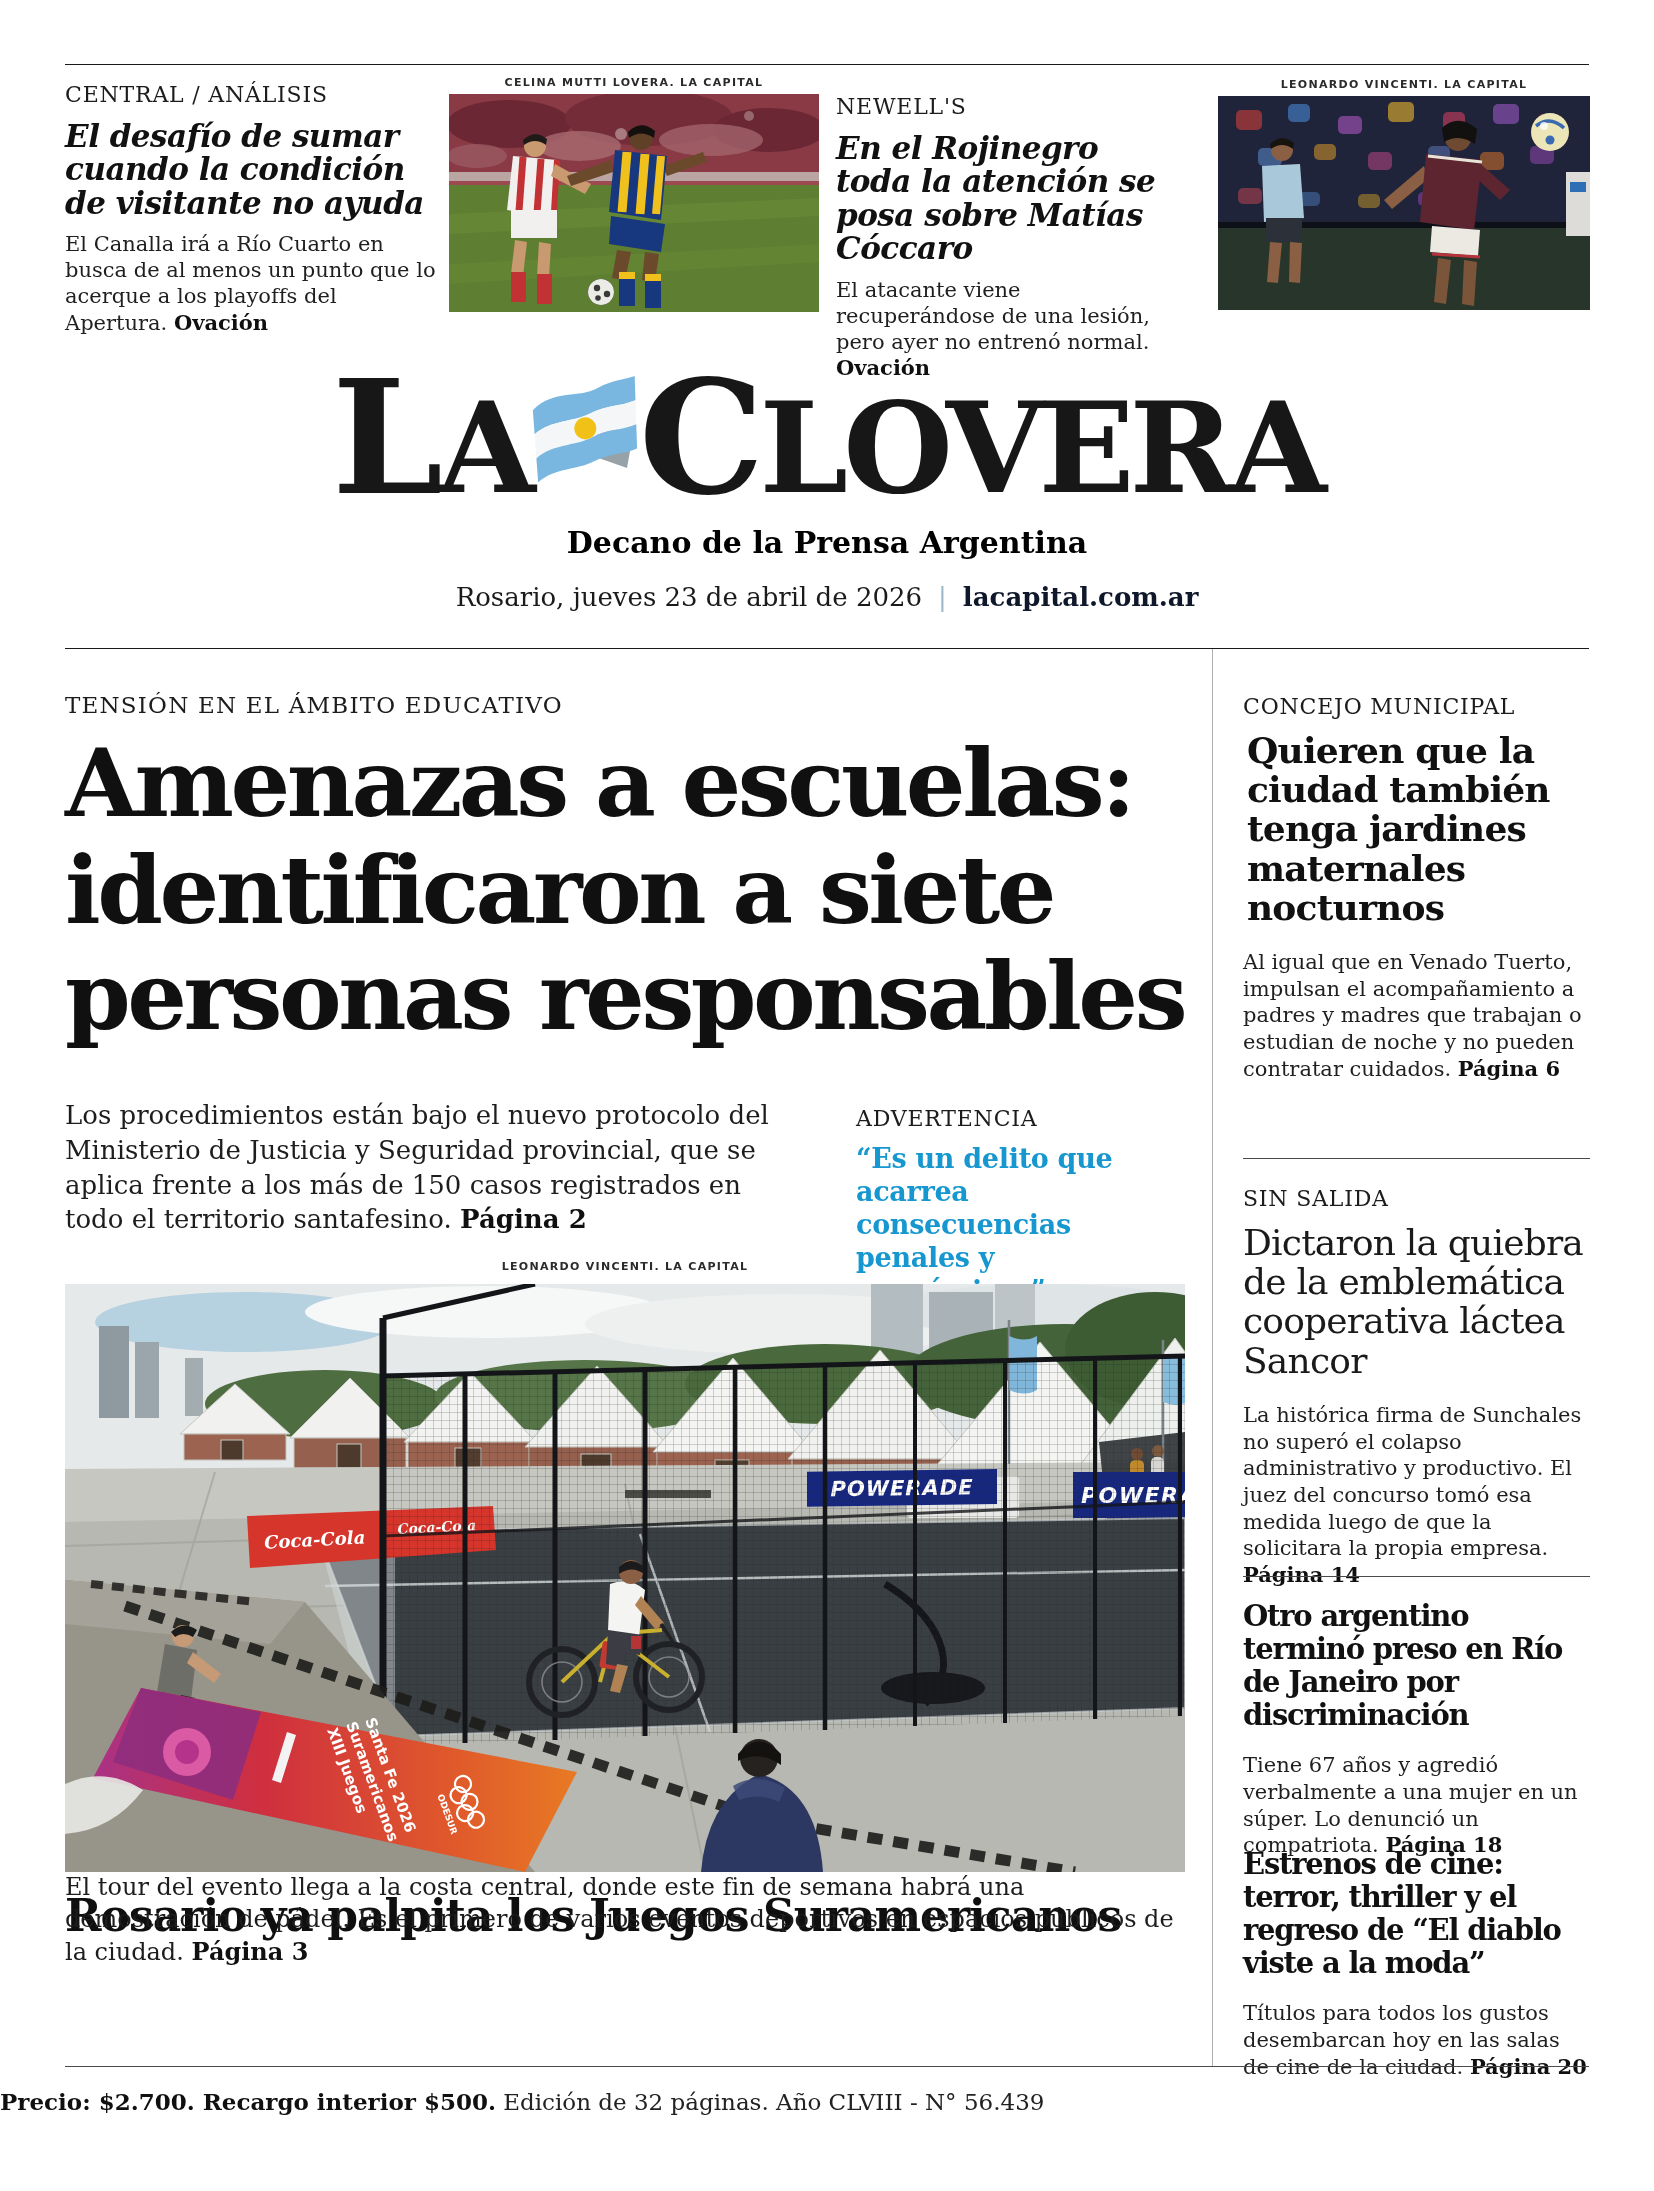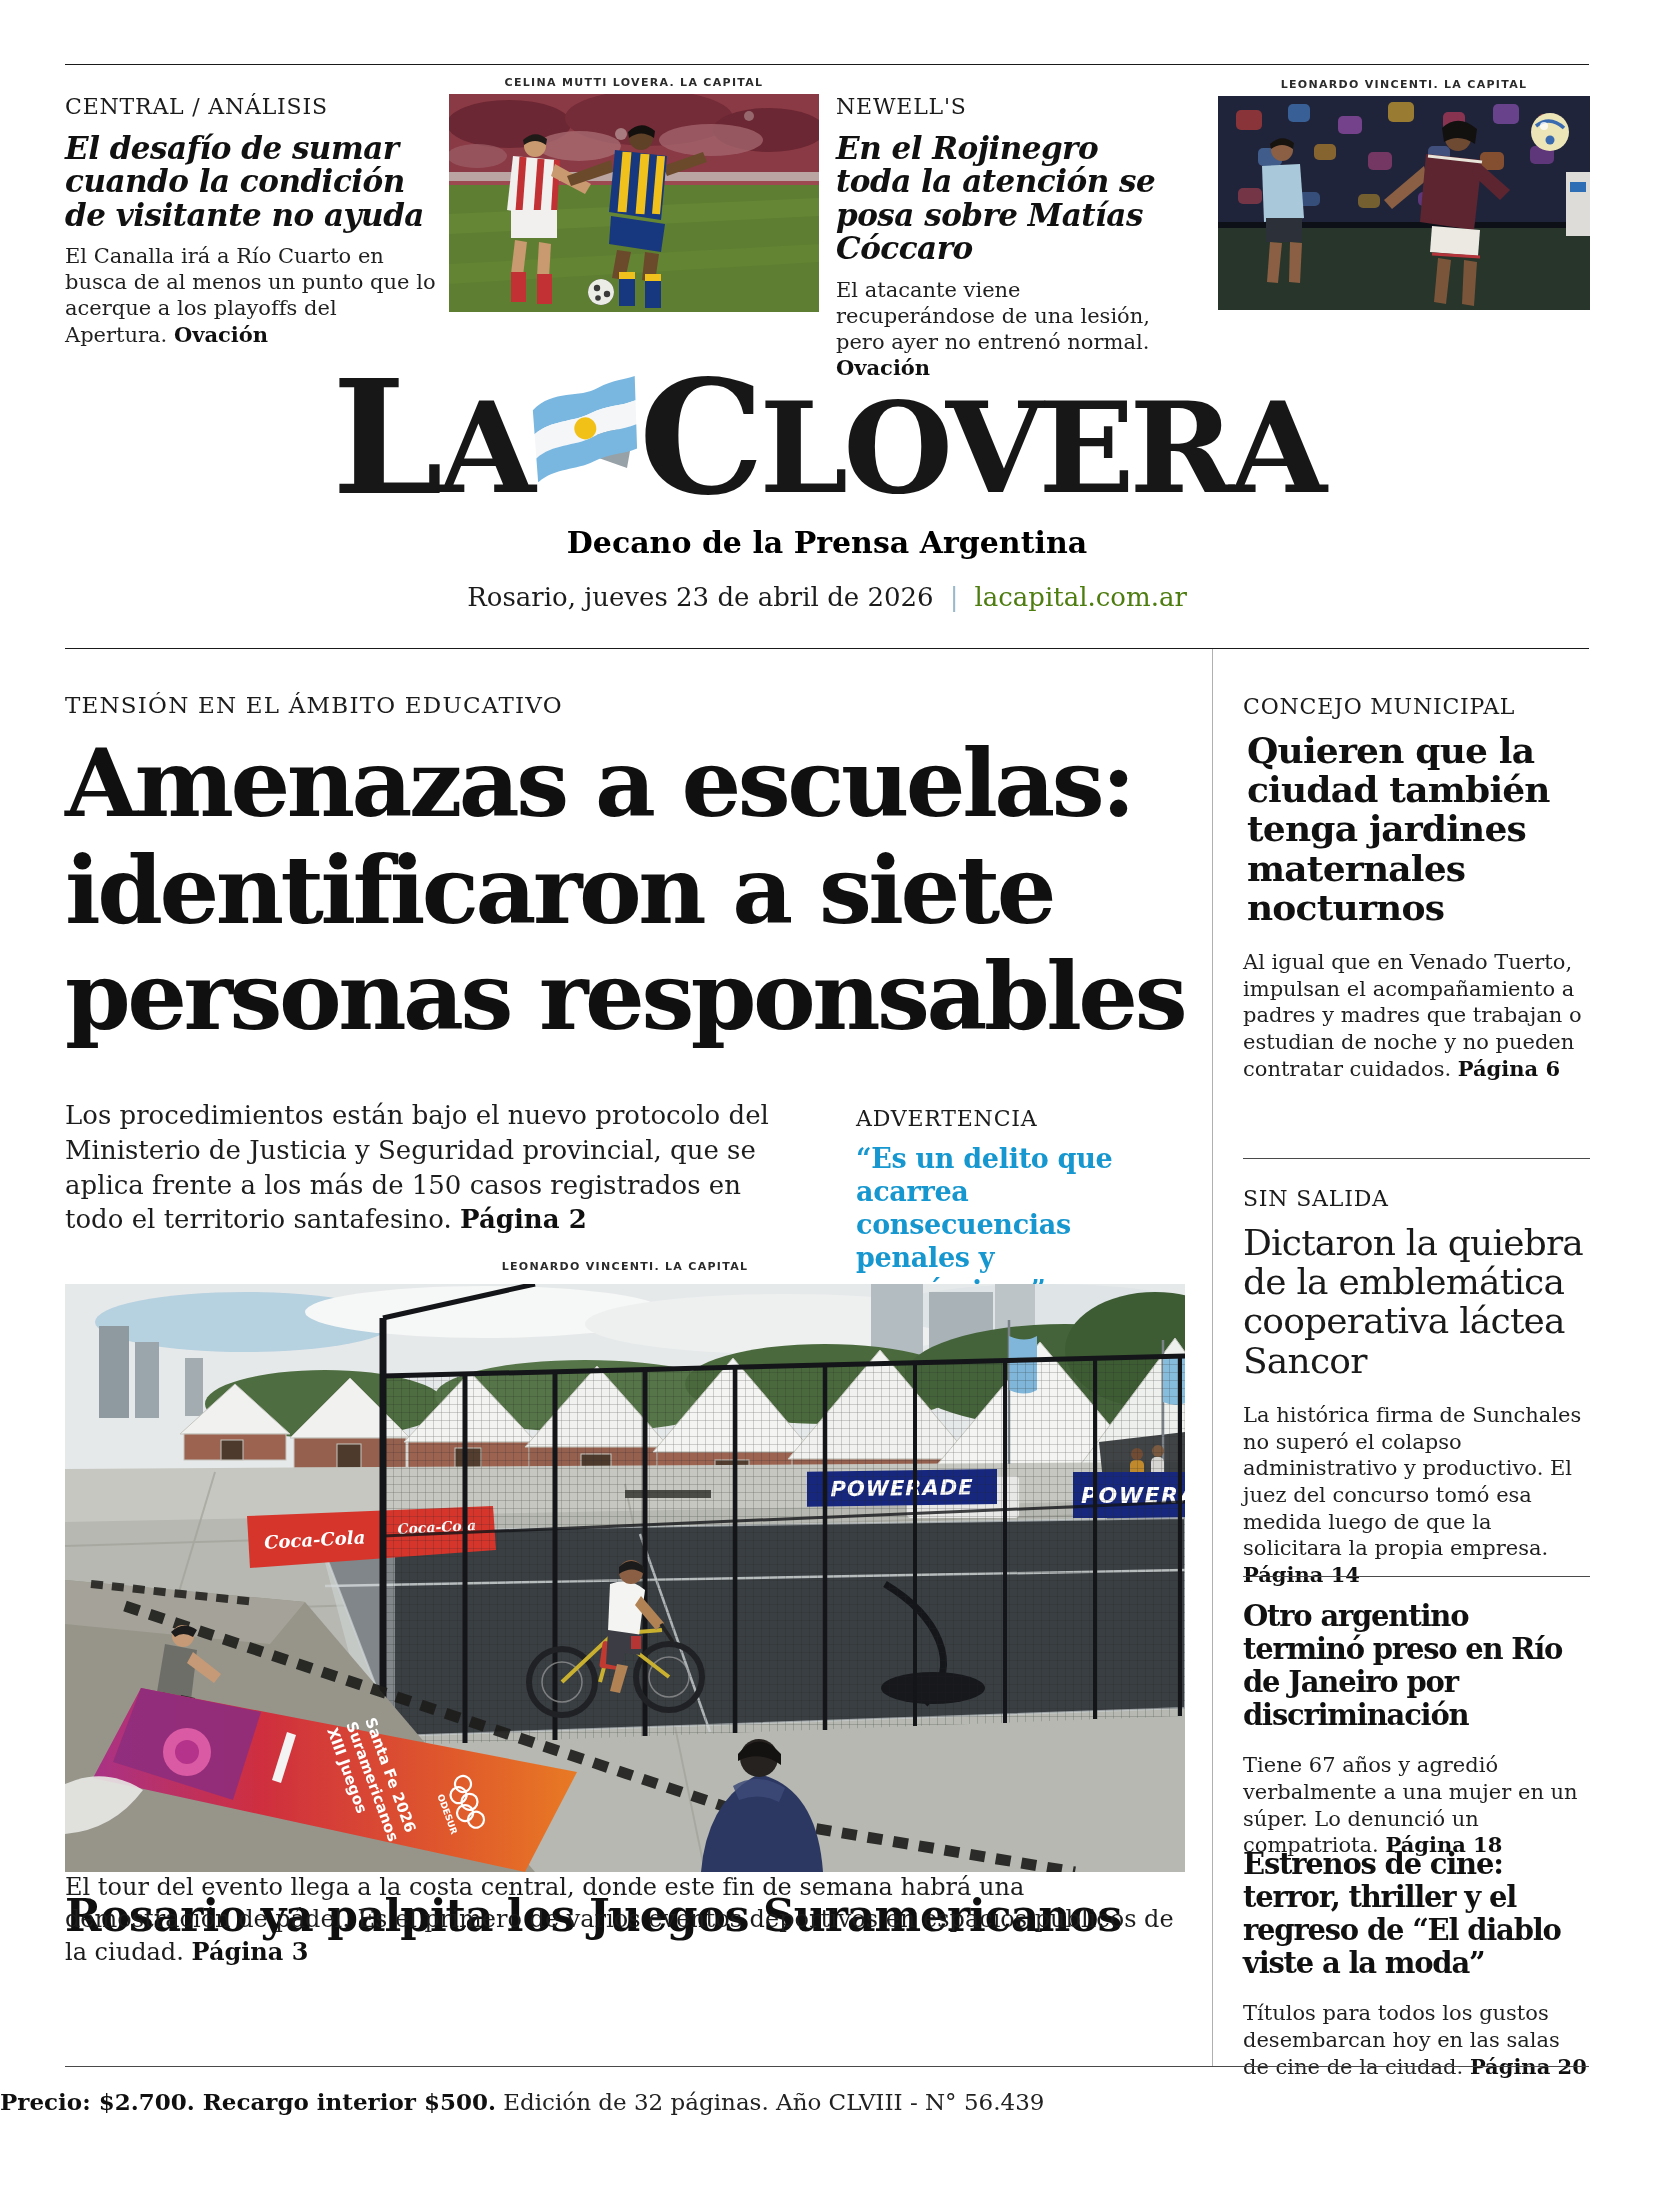--- a/index.html
+++ b/index.html
@@ -20,21 +20,21 @@
   figure svg{display:block;width:100%;height:100%;}
   
   .masthead{position:absolute;left:0;top:376px;width:1654px;text-align:center;}
   .logo-row{display:flex;justify-content:center;align-items:flex-end;letter-spacing:-5px;color:#171717;font-weight:bold;}
   .logo-big{font-size:158px;line-height:0.78;}
   .logo-small{font-size:126px;line-height:0.80;}
   .logo-flag{align-self:flex-start;margin:0 -10px 0 -6px;position:relative;top:-12px;}
   .tagline{font-size:30px;font-weight:bold;margin-top:26px;color:#000000;}
   .dateline{font-size:26px;margin-top:22px;color:#1b1b1b;}
   .date-sep{color:#9bb9c9;margin:0 16px;font-weight:normal;}
-  .site{color:#4d7c0f;font-weight:normal;}
+  .site{color:#0f172a;font-weight:bold;}
   
   .mega-line{font-size:94px;font-weight:bold;letter-spacing:-3.5px;line-height:1.135;color:#101010;white-space:nowrap;}
   .deck{font-size:26px;line-height:1.34;color:#1d1d1d;}
   .page-ref{font-weight:bold;color:#101010;}
   .quote{font-size:27px;font-weight:bold;line-height:1.22;letter-spacing:-0.3px;color:#1697cf;margin-top:12px;}
   
   .rc-hl{font-size:36px;font-weight:bold;line-height:1.09;letter-spacing:-0.8px;color:#111;margin-top:12px;}
   .rc-hl.light{font-weight:normal;color:#1a1a1a;}
   .rc-hl.small{font-size:29px;letter-spacing:-1.2px;line-height:1.14;margin-top:0;}
   .rc-body{font-size:21px;line-height:1.27;margin-top:18px;color:#1f1f1f;}
@@ -43,21 +43,21 @@
   .bottom-deck{font-size:24px;line-height:1.33;color:#1d1d1d;}
   .footer-text{position:absolute;left:0;top:2088px;width:1654px;text-align:left;font-size:23px;color:#222;}
 </style>
 </head>
 <body>
 
 <div class="page">
 
   <div class="hrule" style="left:65px;top:64px;width:1524px;"></div>
 
-  <section class="abs" style="left:65px;top:94px;width:378px;">
+  <section class="abs" style="left:65px;top:82px;width:378px;">
     <div class="kicker">CENTRAL / ANÁLISIS</div>
     <h2 class="tl-hl" style="margin:13px 0 0 0;">El desafío de sumar cuando la condición de visitante no ayuda</h2>
     <p class="tl-body" style="margin:12px 0 0 0;"><span>El Canalla irá a Río Cuarto en busca de al menos un punto que lo acerque a los playoffs del Apertura. </span><span class="tag">Ovación</span></p>
   </section>
 
   <div class="caption" style="left:449px;top:76px;width:370px;">CELINA MUTTI LOVERA. LA CAPITAL</div>
   <figure class="abs" style="left:449px;top:94px;width:370px;height:218px;">
     <svg viewBox="0 0 370 218" preserveAspectRatio="none">
       <rect width="370" height="92" fill="#8a3a44"></rect>
       <ellipse cx="60" cy="30" rx="62" ry="24" fill="#6b2733"></ellipse>

